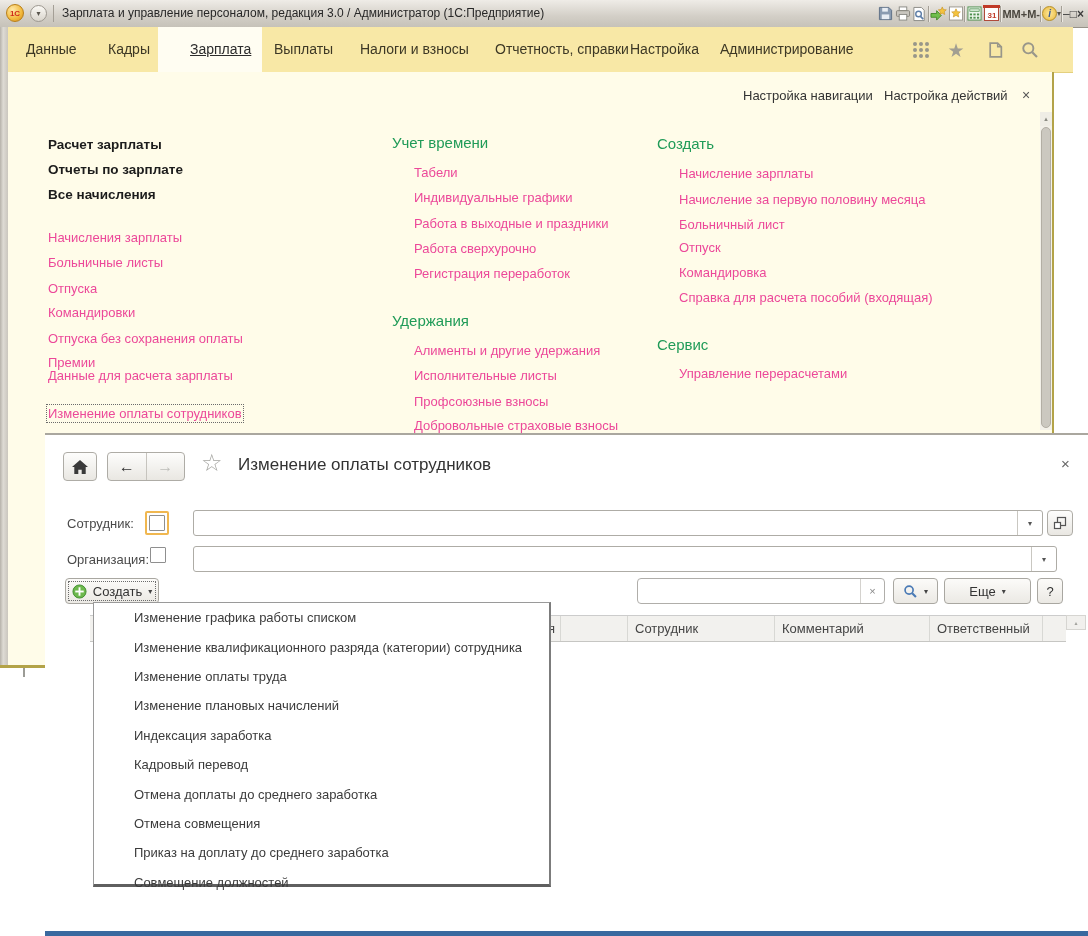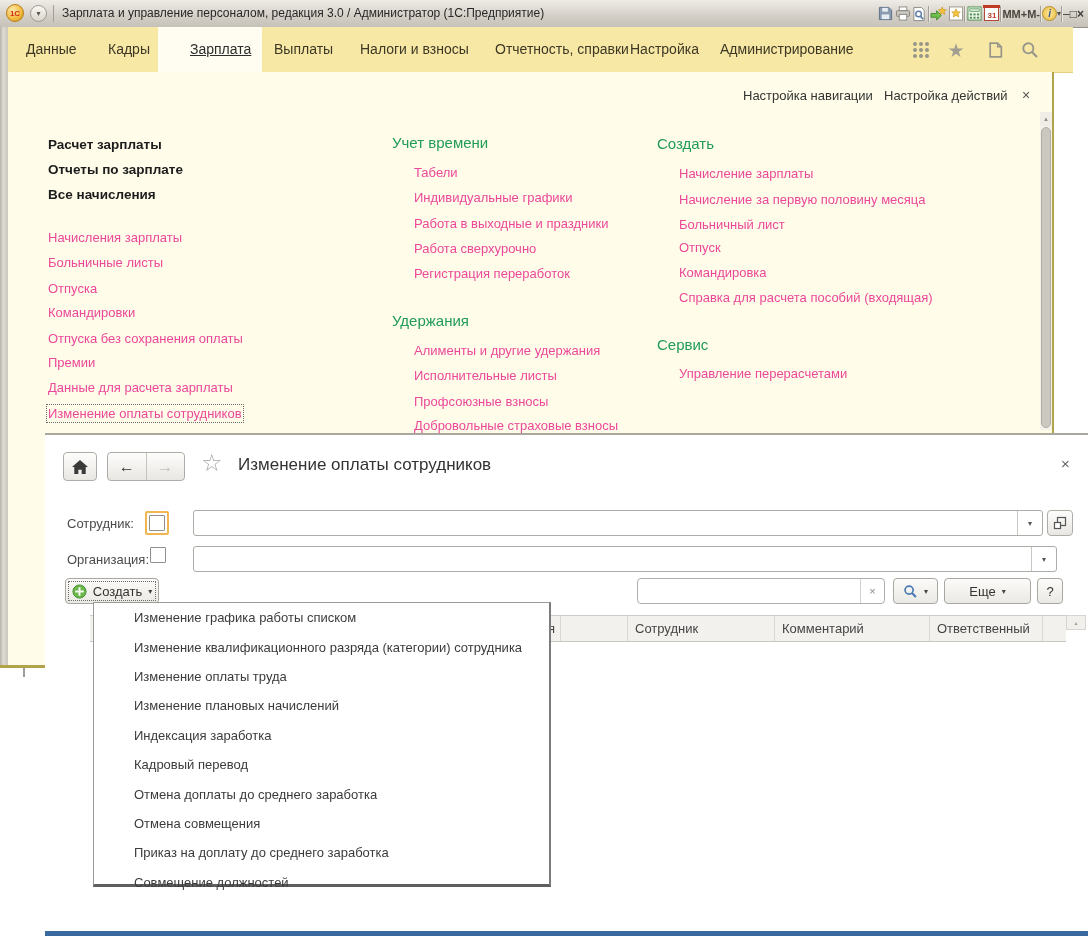--- a/index.html
+++ b/index.html
@@ -234,21 +234,21 @@
 
   <div class="feat" style="left:48px;top:137px;">Расчет зарплаты</div>
   <div class="feat" style="left:48px;top:162px;">Отчеты по зарплате</div>
   <div class="feat" style="left:48px;top:187px;">Все начисления</div>
   <div class="plink" style="left:48px;top:230px;">Начисления зарплаты</div>
   <div class="plink" style="left:48px;top:255px;">Больничные листы</div>
   <div class="plink" style="left:48px;top:281px;">Отпуска</div>
   <div class="plink" style="left:48px;top:305px;">Командировки</div>
   <div class="plink" style="left:48px;top:331px;">Отпуска без сохранения оплаты</div>
   <div class="plink" style="left:48px;top:355px;">Премии</div>
-  <div class="plink" style="left:48px;top:380px;text-align:right;">Данные для расчета зарплаты</div>
+  <div class="plink" style="left:48px;top:368px;text-align:right;">Данные для расчета зарплаты</div>
   <div class="plink focused" style="left:48px;top:406px;">Изменение оплаты сотрудников</div>
 
   <div class="ghead" style="left:392px;top:134px;">Учет времени</div>
   <div class="plink" style="left:414px;top:165px;">Табели</div>
   <div class="plink" style="left:414px;top:190px;">Индивидуальные графики</div>
   <div class="plink" style="left:414px;top:216px;">Работа в выходные и праздники</div>
   <div class="plink" style="left:414px;top:241px;">Работа сверхурочно</div>
   <div class="plink" style="left:414px;top:266px;">Регистрация переработок</div>
   <div class="ghead" style="left:392px;top:312px;">Удержания</div>
   <div class="plink" style="left:414px;top:343px;">Алименты и другие удержания</div>

